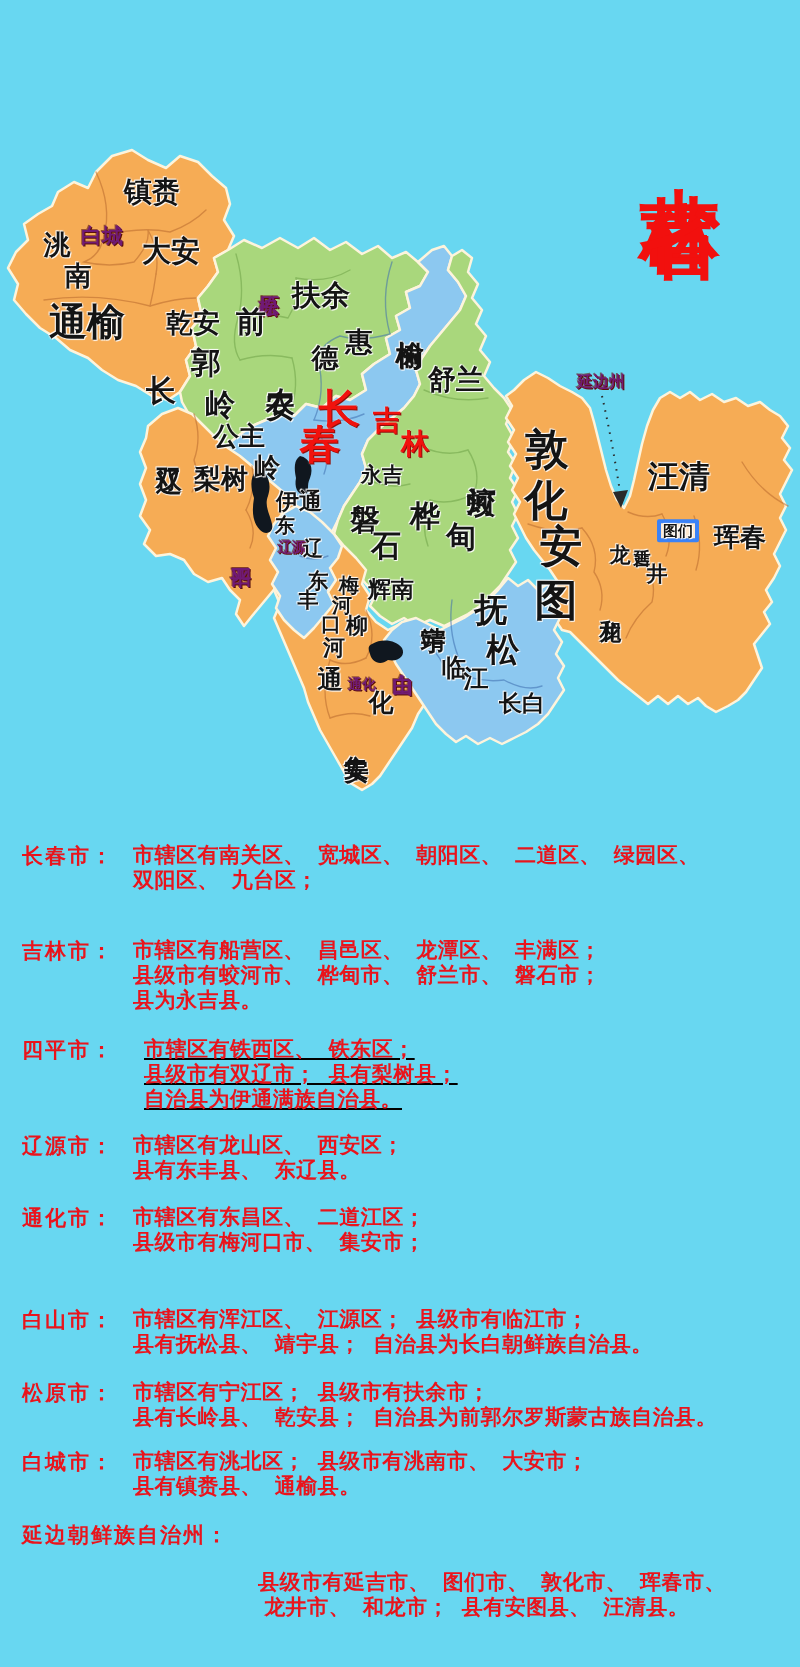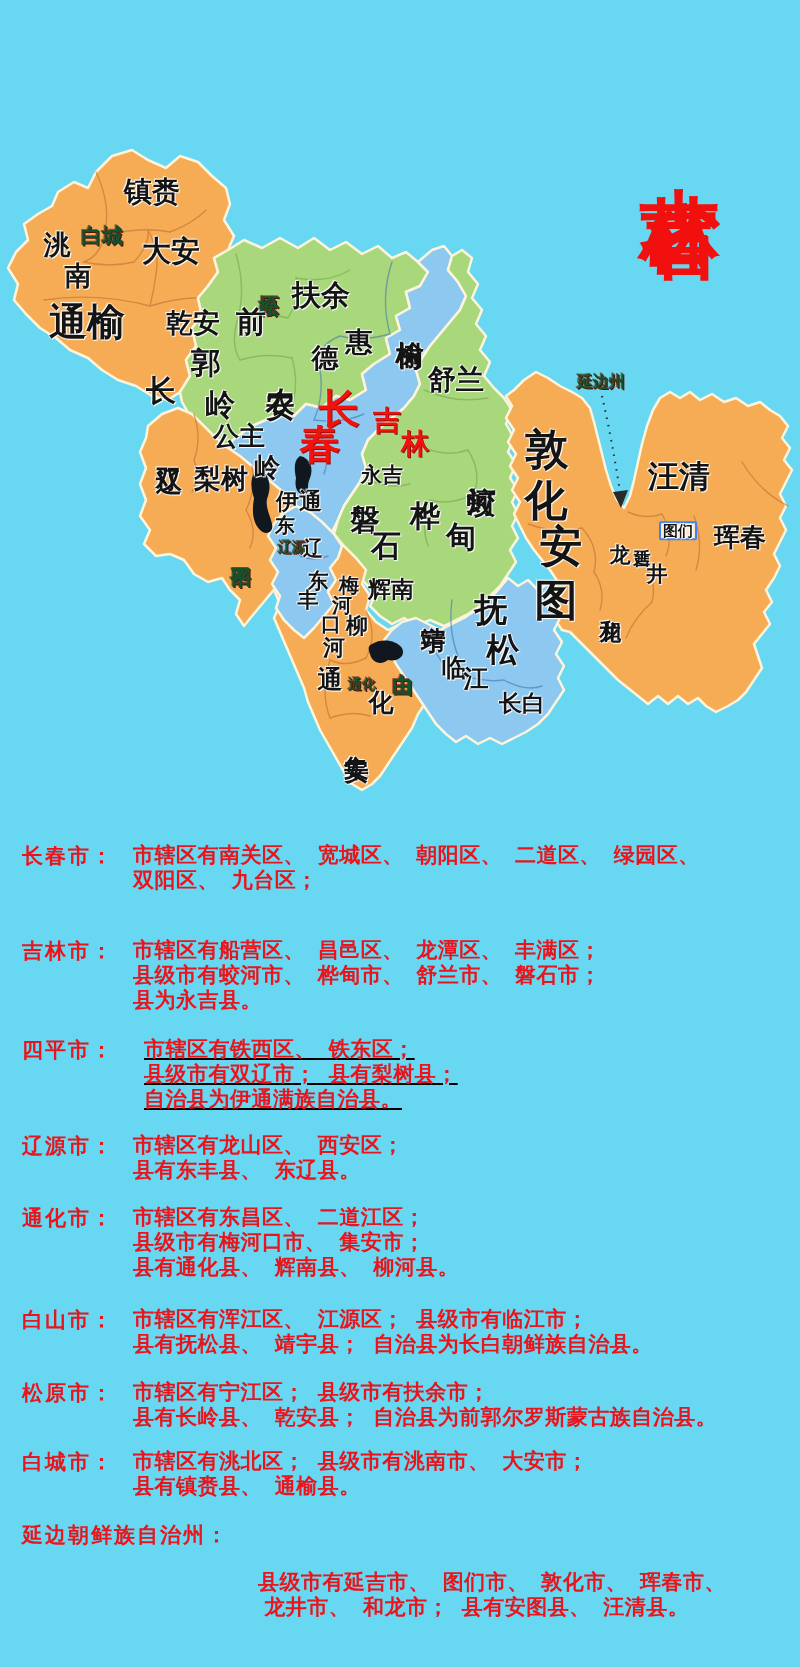--- a/index.html
+++ b/index.html
@@ -2,24 +2,24 @@
 <html style="--c-orange: #F6AC55; --c-green: #A9D77C; --c-blue: #8CC8F0; --c-ob: #B96A2E; --c-gb: #6FA348; --c-bb: #3E6FB0; --c-lake: #10171f;"><head>
 <meta charset="utf-8">
 <style>
   html,body{margin:0;padding:0;}
   body{font-family:"Liberation Sans", sans-serif;}
   #stage{position:relative;width:800px;height:1667px;background:#68D7F1;overflow:hidden;}
   #map-svg{position:absolute;left:0;top:0;}
   #map-labels{position:absolute;left:0;top:0;width:800px;height:810px;}
   .mlabel{position:absolute;transform:translate(-50%,-50%);font-weight:bold;white-space:nowrap;line-height:1.02;z-index:5;}
   .mlabel.k{color:#141414;text-shadow:0 0 2px #fff,0 0 2px #fff,1px 1px 0 rgba(255,255,255,.85),-1px -1px 0 rgba(255,255,255,.85);}
-  .mlabel.r{color:#14532d;text-shadow:1px 1px 0 #5c1005,-1px -1px 0 rgba(92,16,5,.6),0 0 2px rgba(255,255,255,.5);}
+  .mlabel.r{color:#701a75;text-shadow:1px 1px 0 #5c1005,-1px -1px 0 rgba(92,16,5,.6),0 0 2px rgba(255,255,255,.5);}
   .mlabel.R{color:#f1120d;text-shadow:1px 1px 0 #8d0f0b,0 0 2px rgba(255,255,255,.6);}
   .mlabel.v{writing-mode:vertical-rl;text-orientation:upright;letter-spacing:1px;}
-  .mlabel.bx{border:2px solid #3b82f6;background:rgba(255,255,255,.72);padding:0 2px;border-radius:2px;}
+  .mlabel.bx{border:4px solid #3b82f6;background:rgba(255,255,255,.72);padding:0 2px;border-radius:2px;}
   #province-title{position:absolute;left:680px;top:122px;transform:translateX(-50%);
      writing-mode:vertical-rl;text-orientation:upright;font-size:80px;font-weight:bold;
      color:#f2100e;letter-spacing:7px;line-height:92px;z-index:6;}
   #list-heading{position:absolute;left:22px;top:784px;font-size:21px;font-weight:bold;
      color:#e9141c;letter-spacing:1px;z-index:7;}
   .sec{position:absolute;left:0;width:800px;z-index:7;}
   .sec-label{position:absolute;left:22px;top:0;font-size:21px;font-weight:bold;color:#e9141c;letter-spacing:2px;white-space:pre;}
   .sec-lines{position:absolute;top:0;}
   .sec-line{font-size:21px;font-weight:bold;color:#e9141c;line-height:25px;white-space:pre;letter-spacing:0.5px;}
 </style>
@@ -205,21 +205,20 @@
         <div class="sec-lines" style="left: 133px;">
           <div class="sec-line">市辖区有龙山区、  西安区；</div>
           <div class="sec-line">县有东丰县、  东辽县。</div>
         </div>
       </div>
       <div class="sec" style="top: 1204px;">
         <div class="sec-label">通化市：</div>
         <div class="sec-lines" style="left: 133px;">
           <div class="sec-line">市辖区有东昌区、  二道江区；</div>
           <div class="sec-line">县级市有梅河口市、  集安市；</div>
-          <div class="sec-line">县有通化县、  辉南县、  柳河县。</div>
         </div>
       </div>
       <div class="sec" style="top: 1306px;">
         <div class="sec-label">白山市：</div>
         <div class="sec-lines" style="left: 133px;">
           <div class="sec-line">市辖区有浑江区、  江源区；  县级市有临江市；</div>
           <div class="sec-line">县有抚松县、  靖宇县；  自治县为长白朝鲜族自治县。</div>
         </div>
       </div>
       <div class="sec" style="top: 1379px;">

